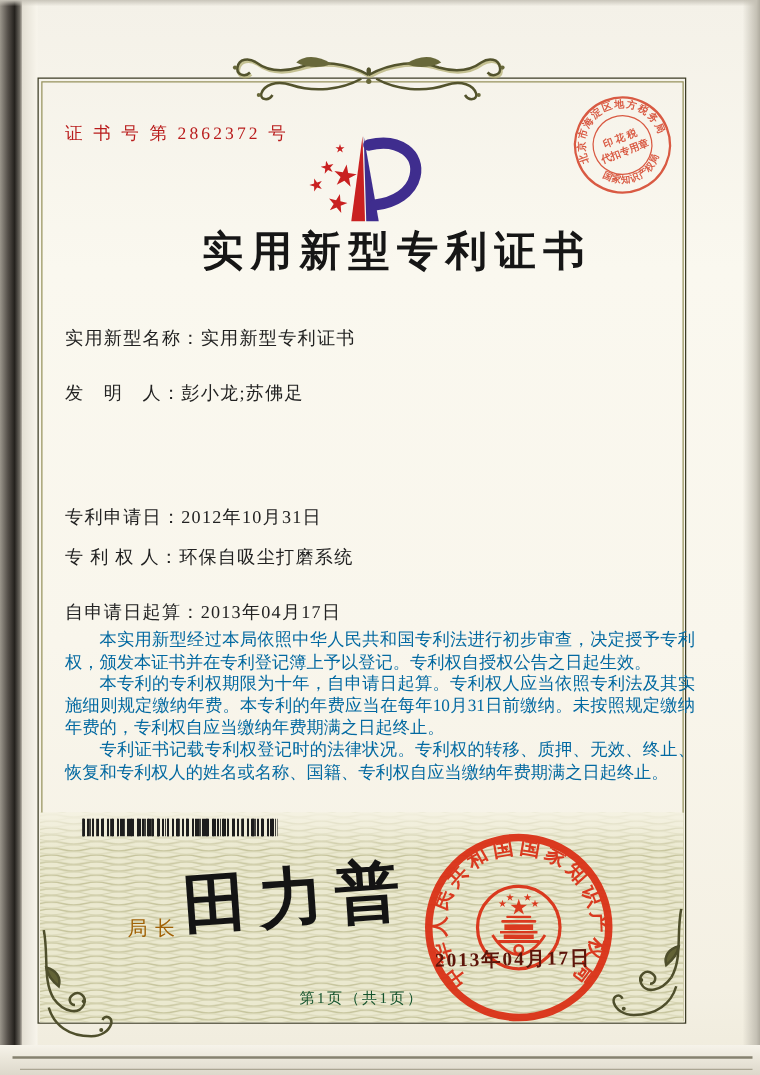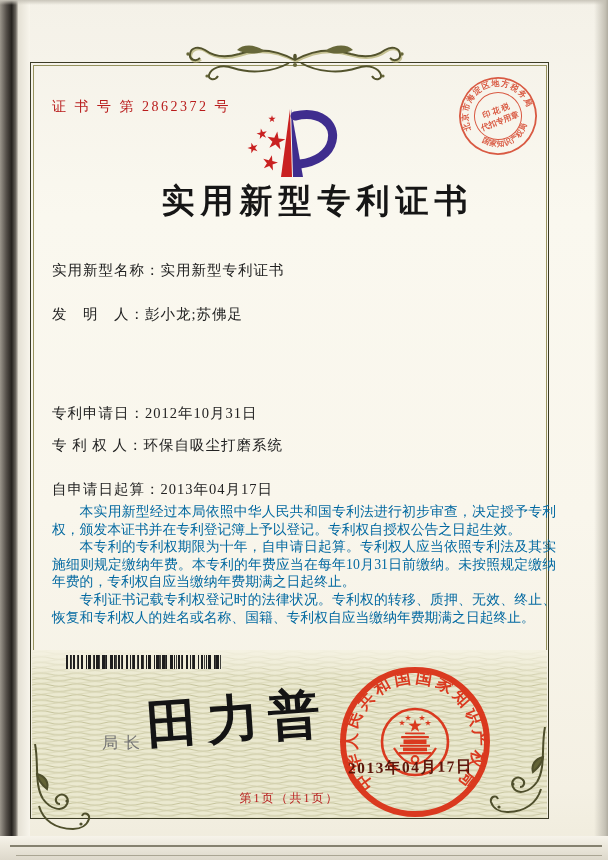--- a/index.html
+++ b/index.html
@@ -63,37 +63,37 @@
   .field-label{letter-spacing:1px;}
   .field-value{letter-spacing:1px;}
   .fr0{top:261px}.fr1{top:305px}.fr2{top:349px}.fr3{top:404px}.fr4{top:436px}.fr5{top:480px}
 
   .body-text{
     position:absolute;left:52px;top:503px;width:504px;
     font-size:13.8px;line-height:17.6px;color:#0369a1;text-align:justify;
   }
   .body-text p{margin:0;text-indent:2em;}
 
-  .director-row{position:absolute;left:102px;top:733px;font-size:16px;color:#737373;letter-spacing:6px;}
+  .director-row{position:absolute;left:102px;top:733px;font-size:16px;color:#a16207;letter-spacing:6px;}
   .director-signature{
     position:absolute;left:146px;top:692px;width:200px;
     font-size:52px;font-weight:bold;color:#141414;letter-spacing:9px;
     transform:rotate(-4deg);line-height:1;
     font-family:"DejaVu Sans","Liberation Sans",sans-serif;
   }
 
   .seal-date{
     position:absolute;left:348px;top:757px;width:160px;
     font-size:15.5px;font-weight:bold;color:#5d150a;letter-spacing:1.5px;
     transform:rotate(-1deg);
   }
 
   .page-footer{
     position:absolute;left:30px;top:790px;width:519px;text-align:center;
-    font-size:12px;color:#b91c1c;letter-spacing:2px;
+    font-size:12px;color:#14532d;letter-spacing:2px;
   }
 
   .tax-stamp{position:absolute;left:452px;top:70px;opacity:.88;}
   .office-seal{position:absolute;left:330px;top:657px;opacity:.92;}
   .flourish-top{position:absolute;left:155px;top:42px;}
   .flourish-bl{position:absolute;left:31px;top:744px;}
   .flourish-br{position:absolute;left:489px;top:727px;}
 </style>
 </head>
 <body>

